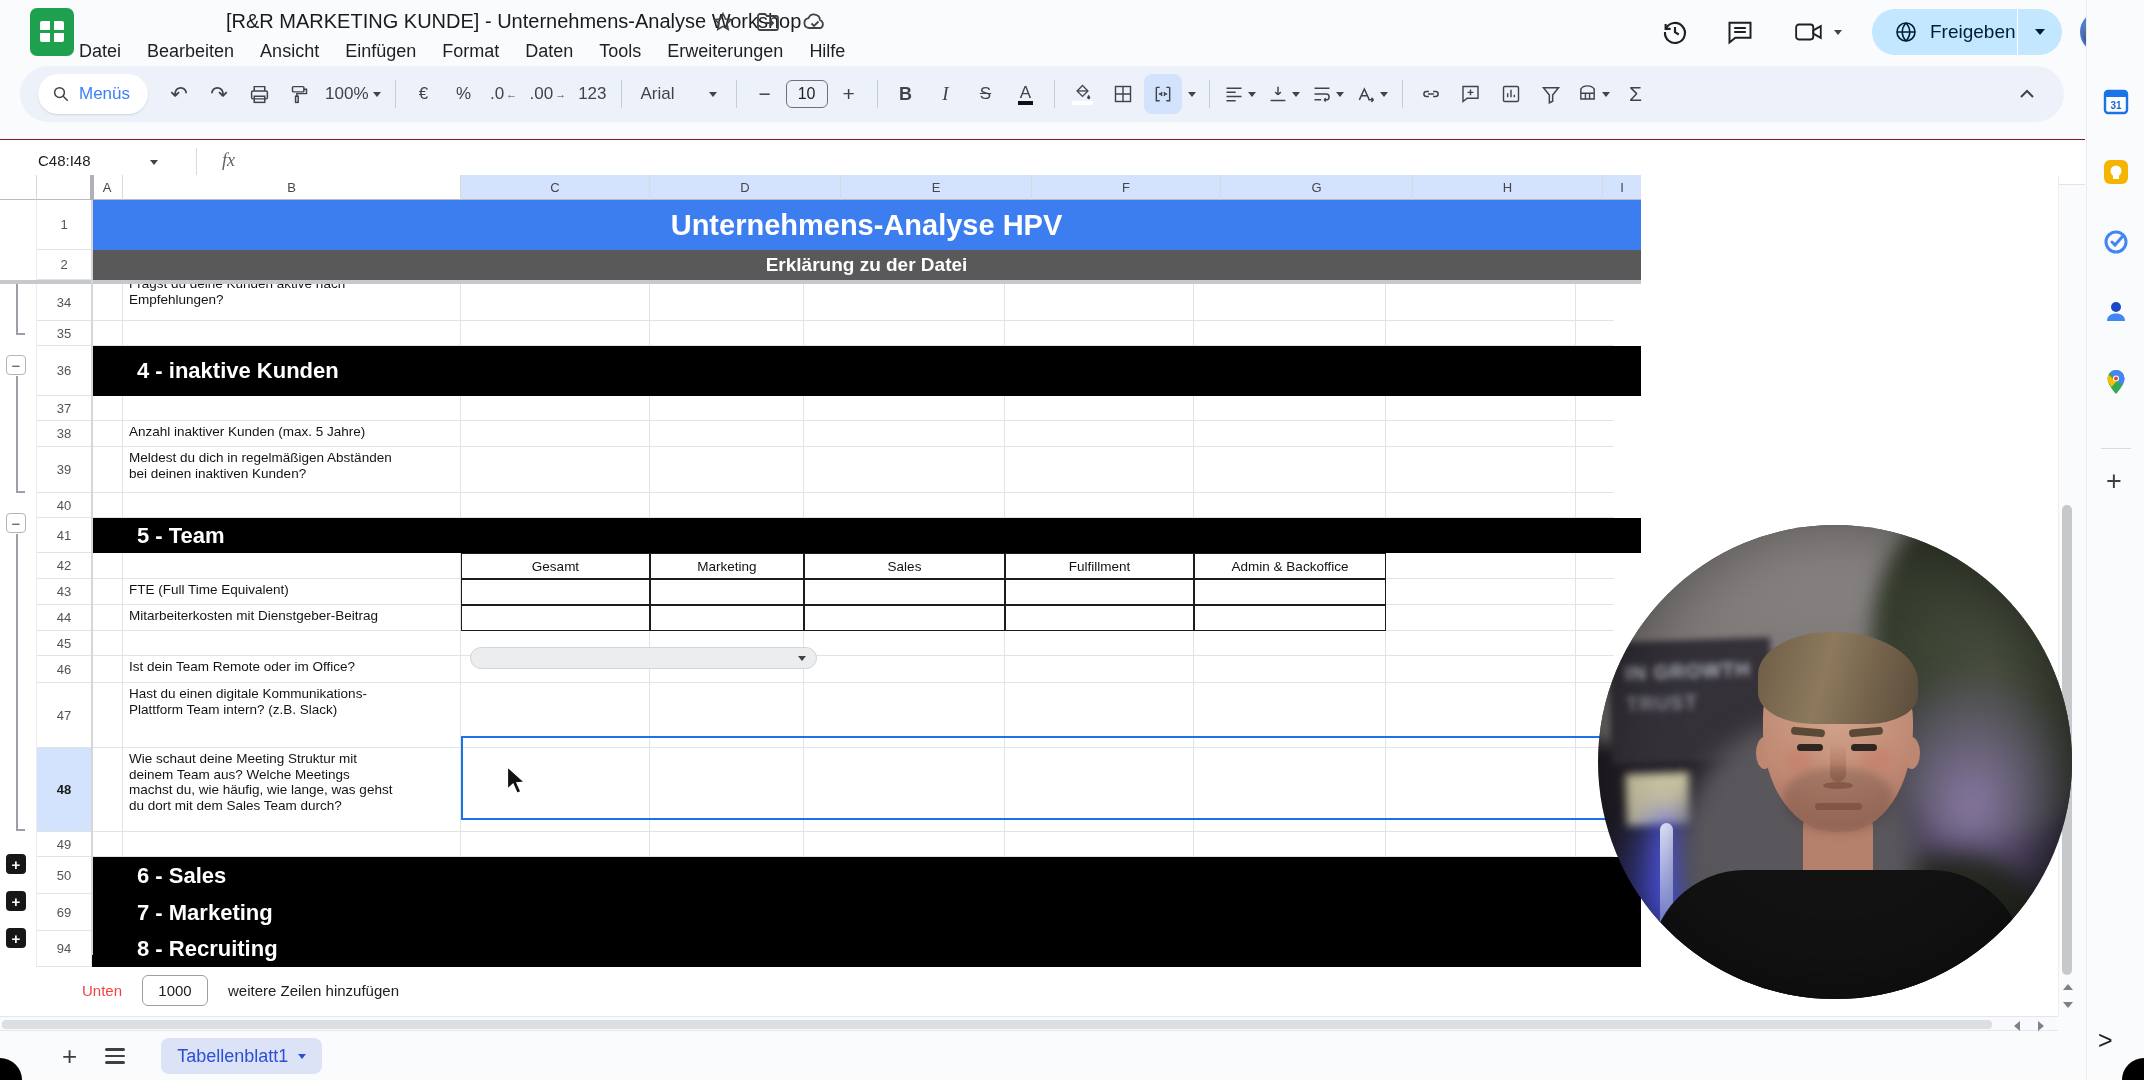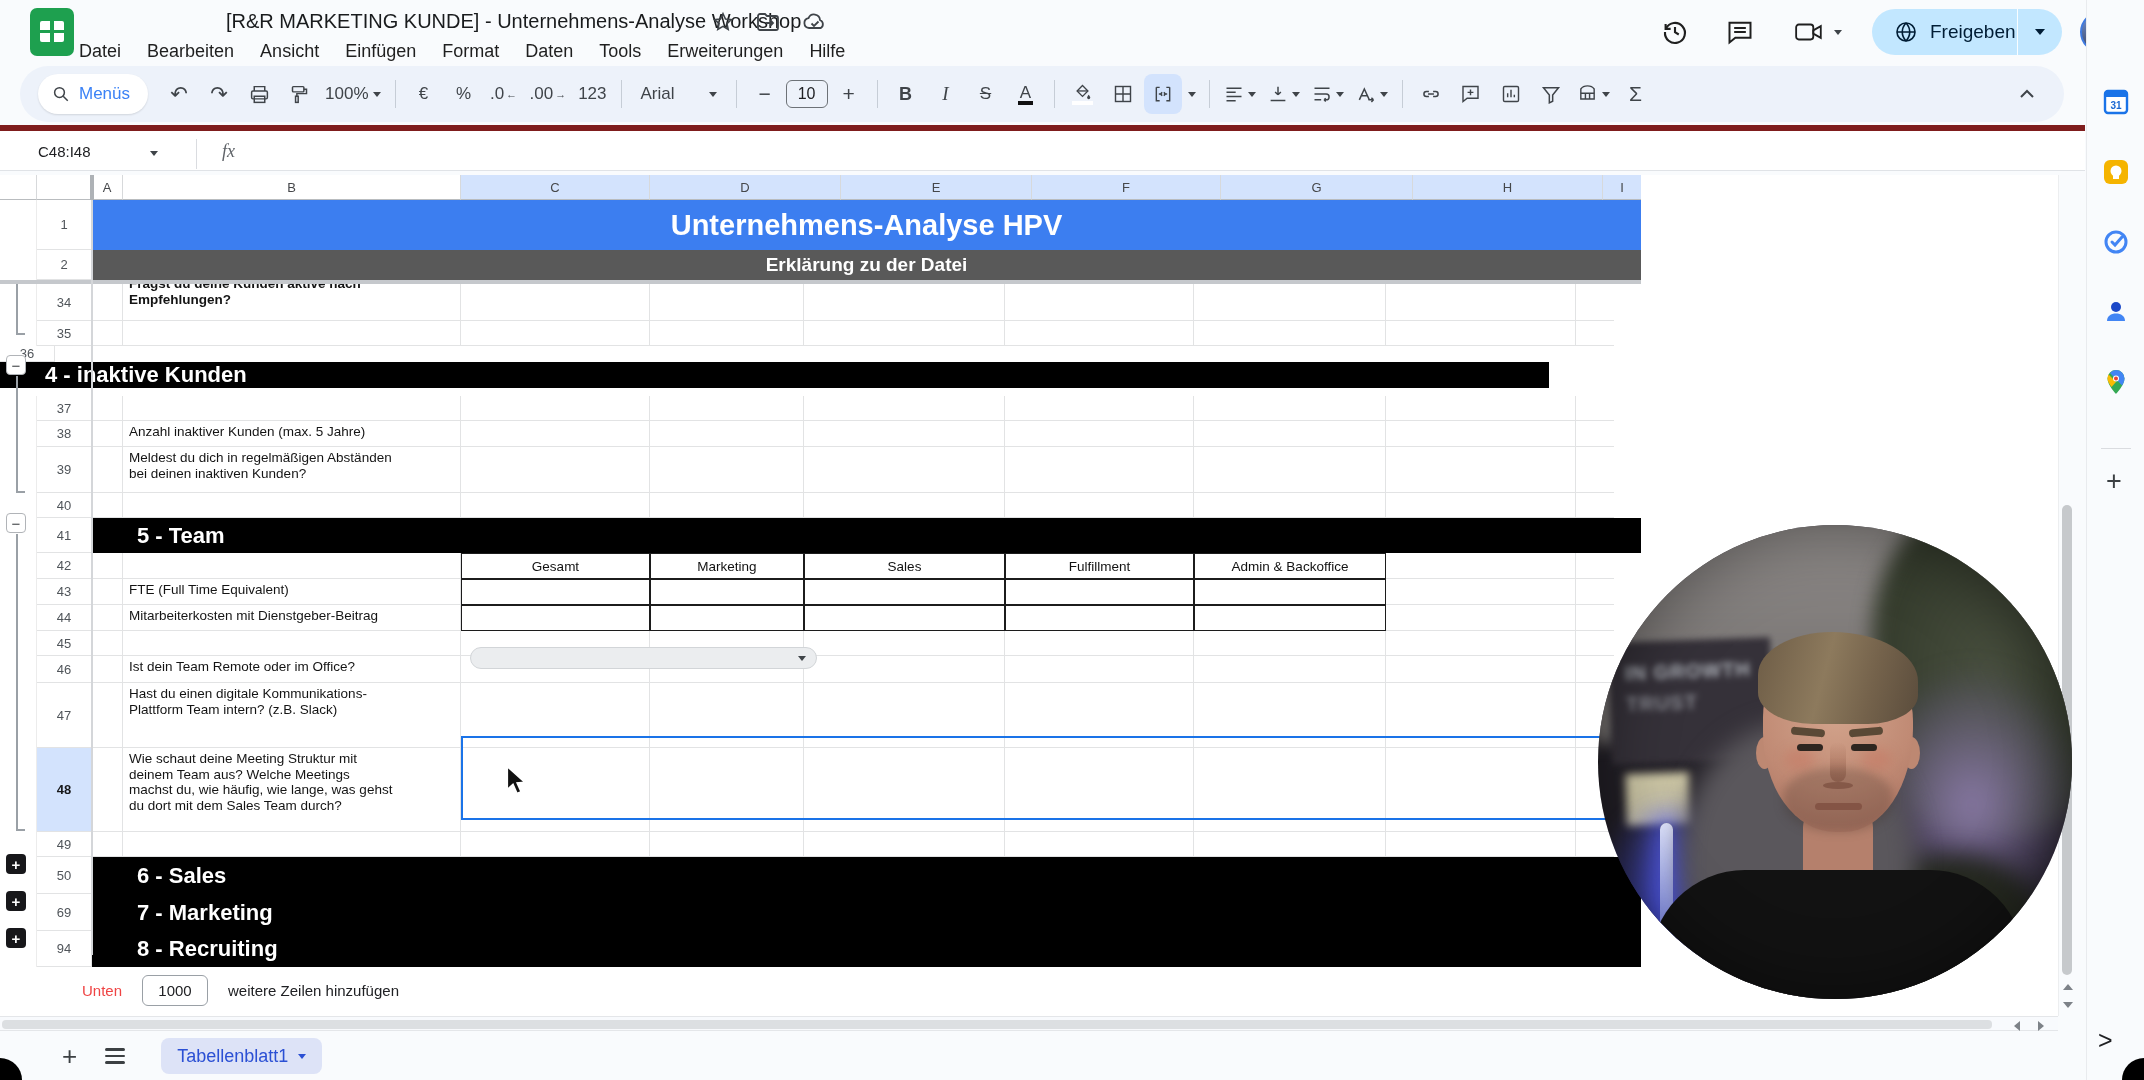--- a/index.html
+++ b/index.html
@@ -47,51 +47,51 @@
   .b-bold{font-weight:700;font-size:18px;}
   .b-italic{font-style:italic;font-family:"Liberation Serif",serif;font-size:19px;}
   .b-strike{text-decoration:line-through;font-size:17px;}
   .b-color{font-size:17px;border-bottom:4px solid #111;line-height:17px;padding:0 2px;}
   .b-fill{border-bottom:4px solid #fff;line-height:18px;padding:0 1px;}
   .merge-wrap{background:#d3e3fd;border-radius:8px;}
   .tb-spacer{flex:1;}
   .dec-arrow{font-size:11px;margin-left:-2px;color:#3f4449;}
 
   
-  .fbar{position:absolute;left:0;top:125px;width:2085px;height:46px;background:#fff;border-bottom:1px solid #e0e3e7;border-top:6px solid #7f1d1d;}
+  .fbar{position:absolute;left:0;top:139px;width:2085px;height:46px;background:#fff;border-bottom:1px solid #e0e3e7;border-top:1px solid #7f1d1d;}
   .cellref{position:absolute;left:38px;top:12px;font-size:15px;color:#202124;}
   .fbar .caret{position:absolute;left:150px;top:20px;}
   .fbar .vdiv{position:absolute;left:196px;top:8px;width:1px;height:30px;background:#dadce0;}
   .fx{position:absolute;left:222px;top:10px;font-family:"Liberation Serif",serif;font-style:italic;font-size:18px;color:#5f6368;}
 
   
   .sheet{position:absolute;left:0;top:175px;width:2058px;height:841px;background:#fff;}
   .hrow{display:flex;height:25px;}
   .hc{border-right:1px solid #d7d9db;border-bottom:1px solid #b9bcbf;display:flex;align-items:center;justify-content:center;
       font-size:13px;color:#45474a;background:#fff;}
   .hc.sel{background:#d3e3fd;}
   .row{display:flex;}
   .cg{width:37px;flex:none;border-right:1px solid #ececec;}
   .rn{width:55px;flex:none;border-right:1px solid #e2e3e4;border-bottom:1px solid #e2e3e4;display:flex;align-items:center;
       justify-content:center;font-size:13px;color:#50555a;background:#fff;}
   .rn.sel{background:#d3e3fd;color:#17181a;font-weight:700;}
   .cell{flex:none;border-right:1px solid #e2e3e4;border-bottom:1px solid #e2e3e4;overflow:hidden;}
   .ca{width:31px;} .cb{width:338px;} .cc{width:189px;} .cd{width:154px;} .ce{width:201px;}
   .cf{width:189px;} .cgc{width:192px;} .ch{width:190px;} .ci{width:38px;border-right:none;}
-  .h50{height:50px;} .h30{height:30px;} .h37{height:37px;} .h25{height:25px;} .h38{height:50px;flex-direction:column;}
+  .h50{height:50px;} .h30{height:30px;} .h37{height:37px;} .h25{height:25px;} .h38{height:50px;}
   .h26{height:26px;} .h46{height:46px;} .h35{height:35px;} .h27{height:27px;} .h65{height:65px;} .h84{height:84px;} .h36{height:36px;}
   .banner{width:1549px;flex:none;display:flex;align-items:center;color:#fff;font-weight:700;}
   .banner.blue{background:#3c7ef0;justify-content:center;font-size:29px;}
   .banner.gray{background:#595959;justify-content:center;font-size:19px;}
   .banner.black{background:#000;font-size:22px;padding-left:45px;}
   .freeze-h{height:4px;width:1641px;background:#c5c8cc;}
   .freeze-v{position:absolute;left:91px;top:0;width:2px;height:780px;background:#d4d6d9;}
   .freeze-v:before{content:"";position:absolute;left:-1px;top:0;width:4px;height:25px;background:#aeb2b6;}
   .txt{font-size:13.5px;line-height:15.5px;color:#141414;padding:3px 8px 2px 6px;}
-  .w240{max-width:250px;font-weight:bold;} .w280{max-width:285px;} .w250{max-width:255px;} .w272{max-width:278px;}
+  .w240{max-width:250px;} .w280{max-width:285px;} .w250{max-width:255px;} .w272{max-width:278px;}
   .clip34{margin-top:-11px;}
   .tb{border:1px solid #1c1c1c;}
   .thead{display:flex;align-items:center;justify-content:center;font-size:13.5px;color:#121212;}
 
   
   .selrect{position:absolute;left:461px;top:561px;width:1180px;height:84px;border:2px solid #1a73e8;pointer-events:none;}
   .dd-pill{position:absolute;left:470px;top:472px;width:347px;height:22px;background:#ebedef;border:1px solid #d2d5d8;
       border-radius:11px;display:flex;align-items:center;justify-content:flex-end;padding-right:10px;}
   .cursor{position:absolute;left:503px;top:590px;z-index:60;}
 

